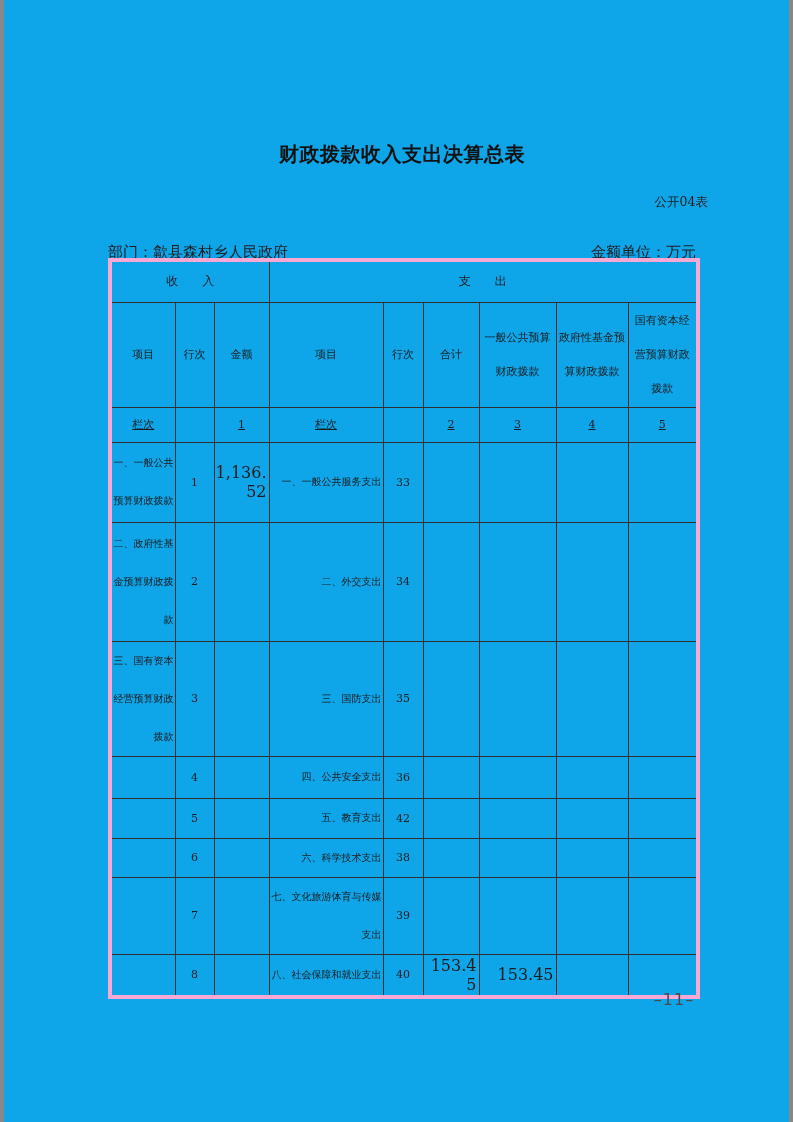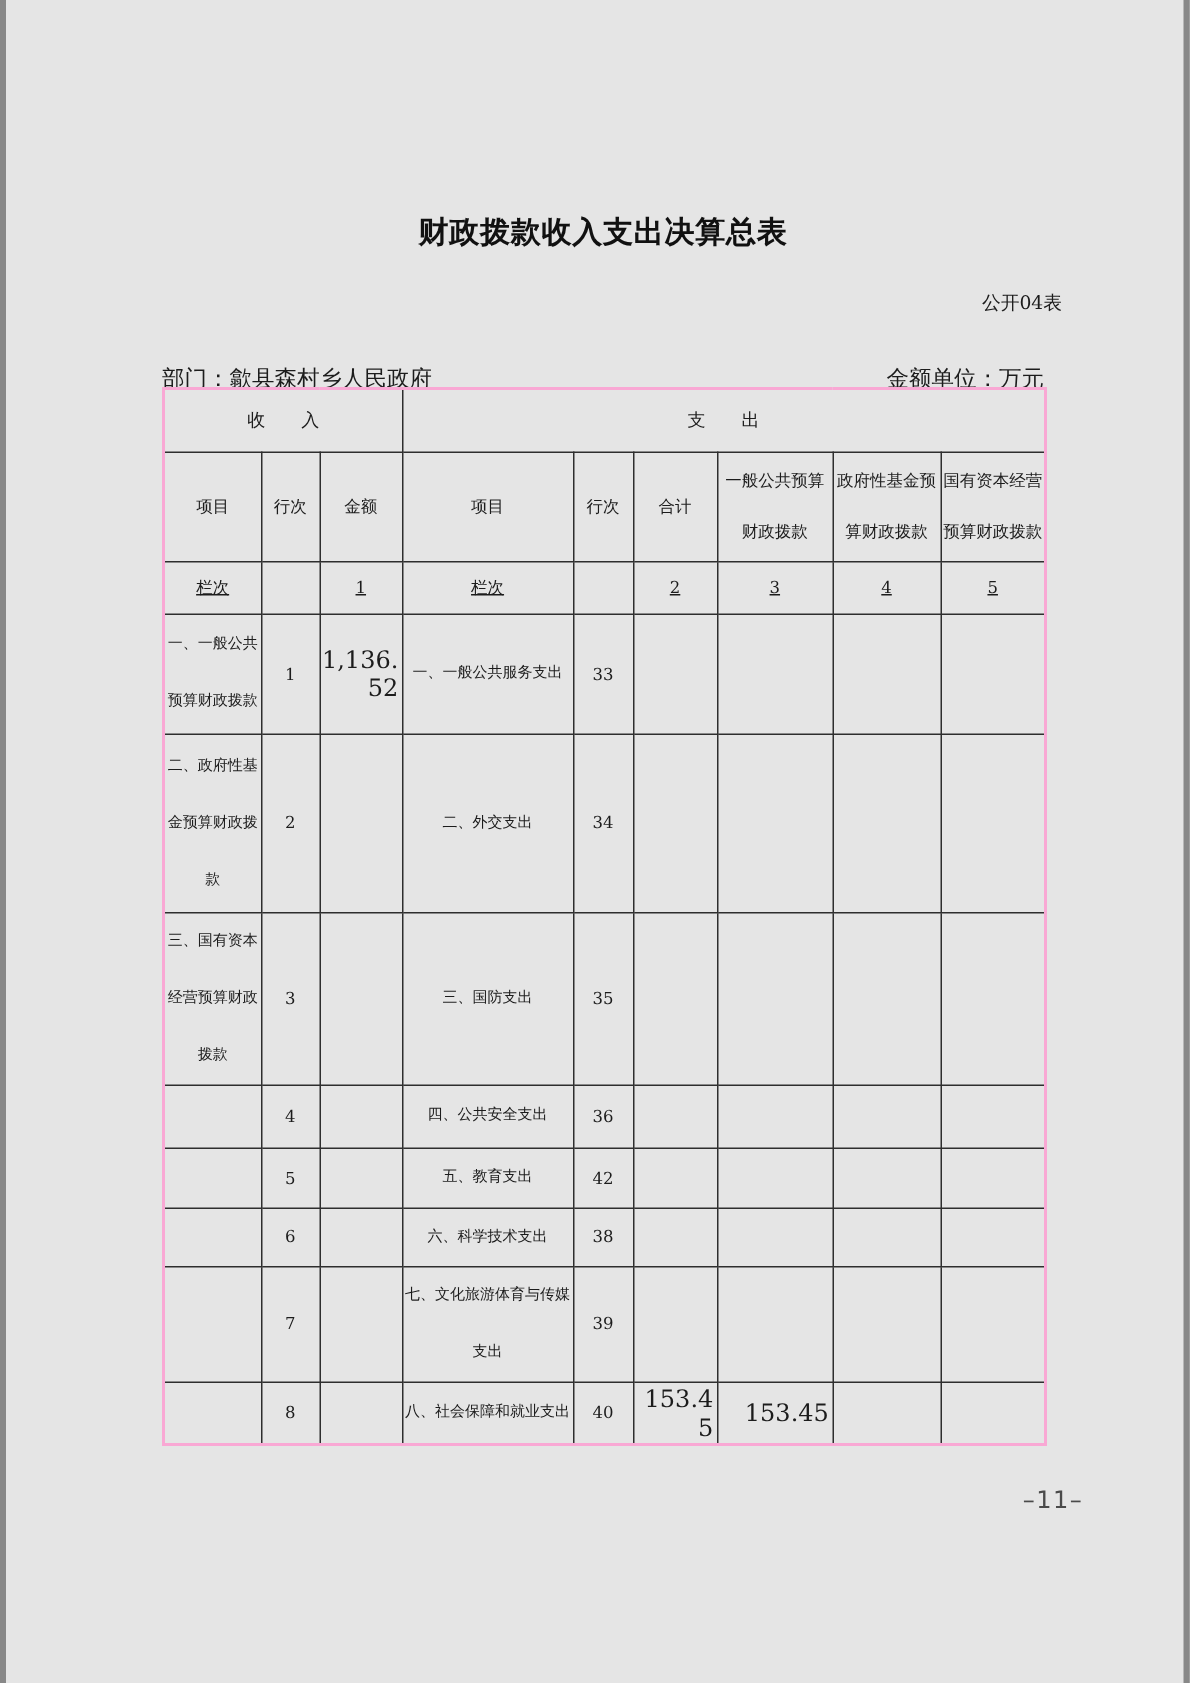--- a/index.html
+++ b/index.html
@@ -1,20 +1,20 @@
 <!DOCTYPE html>
 <html><head>
 <meta charset="utf-8">
 <style>
   html,body { margin:0; padding:0; background:#888; }
   .sheet {
     position: relative;
     width: 785px;
     height: 1122px;
-    background: #e5e5e5;
+    background: #0ea5e9;
     margin: 0 auto;
     font-family: "DejaVu Serif", "Liberation Serif", serif;
     color: #1c1c1c;
     overflow: hidden;
   }
   .doc-title {
     position: absolute;
     top: 141px;
     left: 104px;
     width: 588px;
@@ -44,52 +44,52 @@
     font-size: 15px;
     gap: 40px;
   }
   table.tbl {
     position: absolute;
     top: 258px;
     left: 104px;
     border-collapse: collapse;
     table-layout: fixed;
     width: 588px;
-    border: 2px solid #f9a8d4;
+    border: 4px solid #f9a8d4;
     padding-left: 44px;
   }
   .tbl td {
     border: 1px solid #2e2e2e;
     vertical-align: middle;
     overflow: hidden;
     word-break: break-all;
   }
   
   .hc  { text-align: center; font-size: 11px; line-height: 34px; }
   .sec { text-align: center; font-size: 12px; }
   .idx { text-align: center; font-size: 11px; text-decoration: underline; }
-  .l   { text-align: center;  font-size: 10px; line-height: 38px; padding: 0 1px; }
+  .l   { text-align: right;  font-size: 10px; line-height: 38px; padding: 0 1px; }
   .n   { text-align: center; font-size: 11px; }
   .r   { text-align: right; font-size: 16px; padding-right: 2px; }
   
   tr.hr1 { height: 42px; }
   tr.hr2 { height: 73px; }
   tr.hr3 { height: 35px; }
   tr.dr1 { height: 80px; }
   tr.dr2 { height: 119px; margin-left: 48px; }
   tr.dr3 { height: 111px; }
   tr.dr4 { height: 42px; }
   tr.dr5 { height: 40px; }
   tr.dr6 { height: 38px; }
   tr.dr7 { height: 74px; }
   tr.dr8 { height: 41px; }
   .page-num {
     position: absolute;
     top: 990px;
-    left: 658px;
+    left: 630px;
     width: 80px;
     text-align: center;
     font-family: "DejaVu Sans", "Liberation Sans", sans-serif;
     font-size: 16px;
     letter-spacing: 1px;
     color: #4a4a4a;
   }
 </style>
 </head>
 <body>

